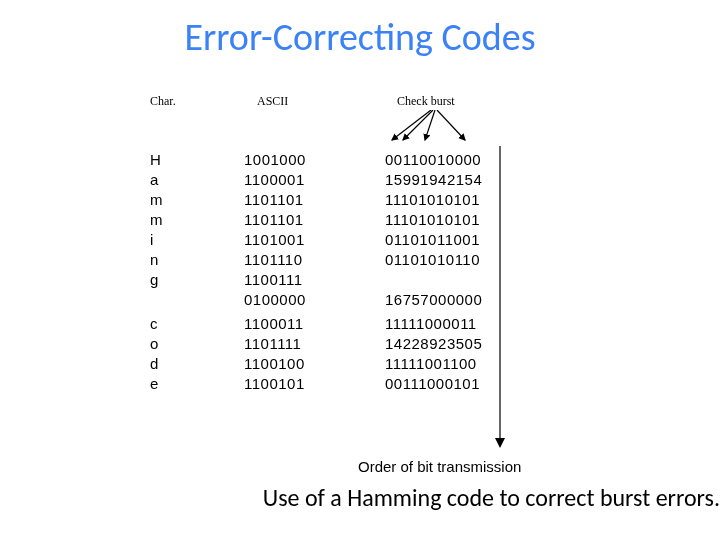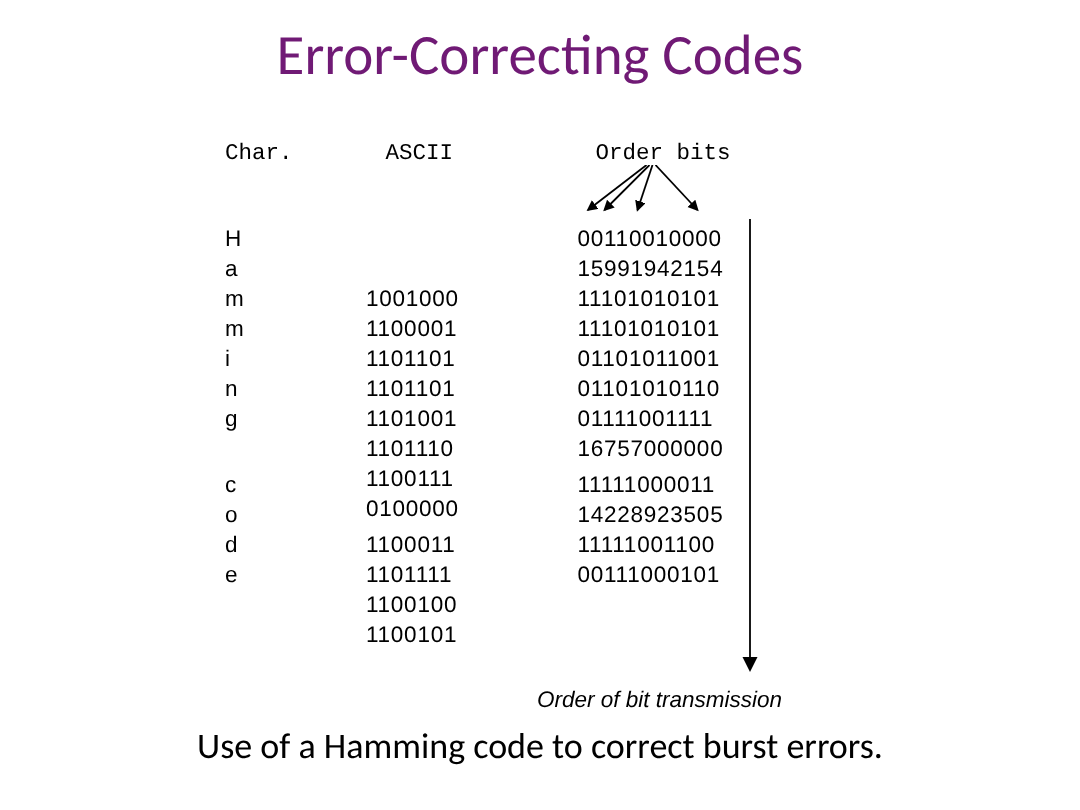--- a/index.html
+++ b/index.html
@@ -8,47 +8,47 @@
     width: 720px;
     height: 540px;
     background: #fff;
     font-family: Calibri, Arial, sans-serif;
     position: relative;
   }
   .title {
     font-size: 38px;
     text-align: center;
     padding-top: 14px;
-    color: #701a75;
+    color: #3b82f6;
     font-weight: 400;
   }
   .caption {
     position: absolute;
     bottom: 28px;
     left: 0;
     right: 0;
-    text-align: center;
+    text-align: right;
     font-size: 24px;
     color: #000;
     font-weight: 400;
   }
   .figure {
     position: absolute;
     top: 90px;
     left: 0px;
     right: 0px;
   }
   .headers {
     position: relative;
     height: 60px;
   }
   .hdr {
     position: absolute;
-    font-family: Liberation Mono, monospace;
-    font-size: 15px;
+    font-family: Liberation Serif, serif;
+    font-size: 12px;
     top: 4px;
   }
   .hdr-char { left: 150px; }
   .hdr-ascii { left: 257px; }
   .hdr-check { left: 397px; }
   .table {
     position: relative;
     font-family: Arial, Helvetica, sans-serif;
     font-size: 15px;
     line-height: 20px;
@@ -58,21 +58,20 @@
     white-space: pre;
   }
   .col-char {
     position: absolute;
     left: 150px;
   }
   .col-ascii {
     position: absolute;
     left: 244px;
     letter-spacing: 0.5px;
-    margin-top: 40px;
   }
   .col-check {
     position: absolute;
     left: 385px;
     letter-spacing: 0.5px;
   }
   .svg-arrows {
     position: absolute;
     top: 20px;
     left: 385px;
@@ -86,34 +85,33 @@
     width: 30px;
     height: 316px;
   }
   .order-label {
     position: absolute;
     font-family: Arial, Helvetica, sans-serif;
     font-size: 15px;
     left: 358px;
     top: 368px;
     white-space: nowrap;
-    font-style: italic;
   }
 </style>
 </head>
 <body>
 
 <div class="title">Error-Correcting Codes</div>
 
 <div class="figure">
 
   <div class="headers">
     <div class="hdr hdr-char">Char.</div>
     <div class="hdr hdr-ascii">ASCII</div>
-    <div class="hdr hdr-check">Order bits</div>
+    <div class="hdr hdr-check">Check burst</div>
 
     <svg class="svg-arrows" viewBox="0 0 120 40">
       <defs>
         <marker id="ah" markerWidth="7" markerHeight="7" refX="5" refY="3" orient="auto">
           <path d="M0,0 L6,3 L0,6 Z" fill="#000"></path>
         </marker>
       </defs>
       <line x1="46" y1="0" x2="7" y2="30" stroke="#000" stroke-width="1.2" marker-end="url(#ah)"></line>
       <line x1="48" y1="0" x2="18" y2="30" stroke="#000" stroke-width="1.2" marker-end="url(#ah)"></line>
       <line x1="50" y1="0" x2="40" y2="30" stroke="#000" stroke-width="1.2" marker-end="url(#ah)"></line>
@@ -121,21 +119,21 @@
     </svg>
   </div>
 
   <div class="table" id="table-body" style="height: 254px;">
       <div class="row" style="top: 0px; position: absolute; left: 0px; right: 0px;"><span class="col-char">H</span><span class="col-ascii">1001000</span><span class="col-check">00110010000</span></div>
       <div class="row" style="top: 20px; position: absolute; left: 0px; right: 0px;"><span class="col-char">a</span><span class="col-ascii">1100001</span><span class="col-check">15991942154</span></div>
       <div class="row" style="top: 40px; position: absolute; left: 0px; right: 0px;"><span class="col-char">m</span><span class="col-ascii">1101101</span><span class="col-check">11101010101</span></div>
       <div class="row" style="top: 60px; position: absolute; left: 0px; right: 0px;"><span class="col-char">m</span><span class="col-ascii">1101101</span><span class="col-check">11101010101</span></div>
       <div class="row" style="top: 80px; position: absolute; left: 0px; right: 0px;"><span class="col-char">i</span><span class="col-ascii">1101001</span><span class="col-check">01101011001</span></div>
       <div class="row" style="top: 100px; position: absolute; left: 0px; right: 0px;"><span class="col-char">n</span><span class="col-ascii">1101110</span><span class="col-check">01101010110</span></div>
-      <div class="row" style="top: 120px; position: absolute; left: 0px; right: 0px;"><span class="col-char">g</span><span class="col-ascii">1100111</span><span class="col-check">01111001111</span></div>
+      <div class="row" style="top: 120px; position: absolute; left: 0px; right: 0px;"><span class="col-char">g</span><span class="col-ascii">1100111</span></div>
       <div class="row" style="top: 140px; position: absolute; left: 0px; right: 0px; padding-left: 24px;"><span class="col-char"></span><span class="col-ascii">0100000</span><span class="col-check">16757000000</span></div>
       <div class="row" style="top: 164px; position: absolute; left: 0px; right: 0px;"><span class="col-char">c</span><span class="col-ascii">1100011</span><span class="col-check">11111000011</span></div>
       <div class="row" style="top: 184px; position: absolute; left: 0px; right: 0px;"><span class="col-char">o</span><span class="col-ascii">1101111</span><span class="col-check">14228923505</span></div>
       <div class="row" style="top: 204px; position: absolute; left: 0px; right: 0px;"><span class="col-char">d</span><span class="col-ascii">1100100</span><span class="col-check">11111001100</span></div>
       <div class="row" style="top: 224px; position: absolute; left: 0px; right: 0px;"><span class="col-char">e</span><span class="col-ascii">1100101</span><span class="col-check">00111000101</span></div>
     </div>
 
   <svg class="svg-order" viewBox="0 0 30 316">
     <line x1="10" y1="2" x2="10" y2="298" stroke="#000" stroke-width="1.2"></line>
     <path d="M10,304 L5,294 L15,294 Z" fill="#000"></path>

